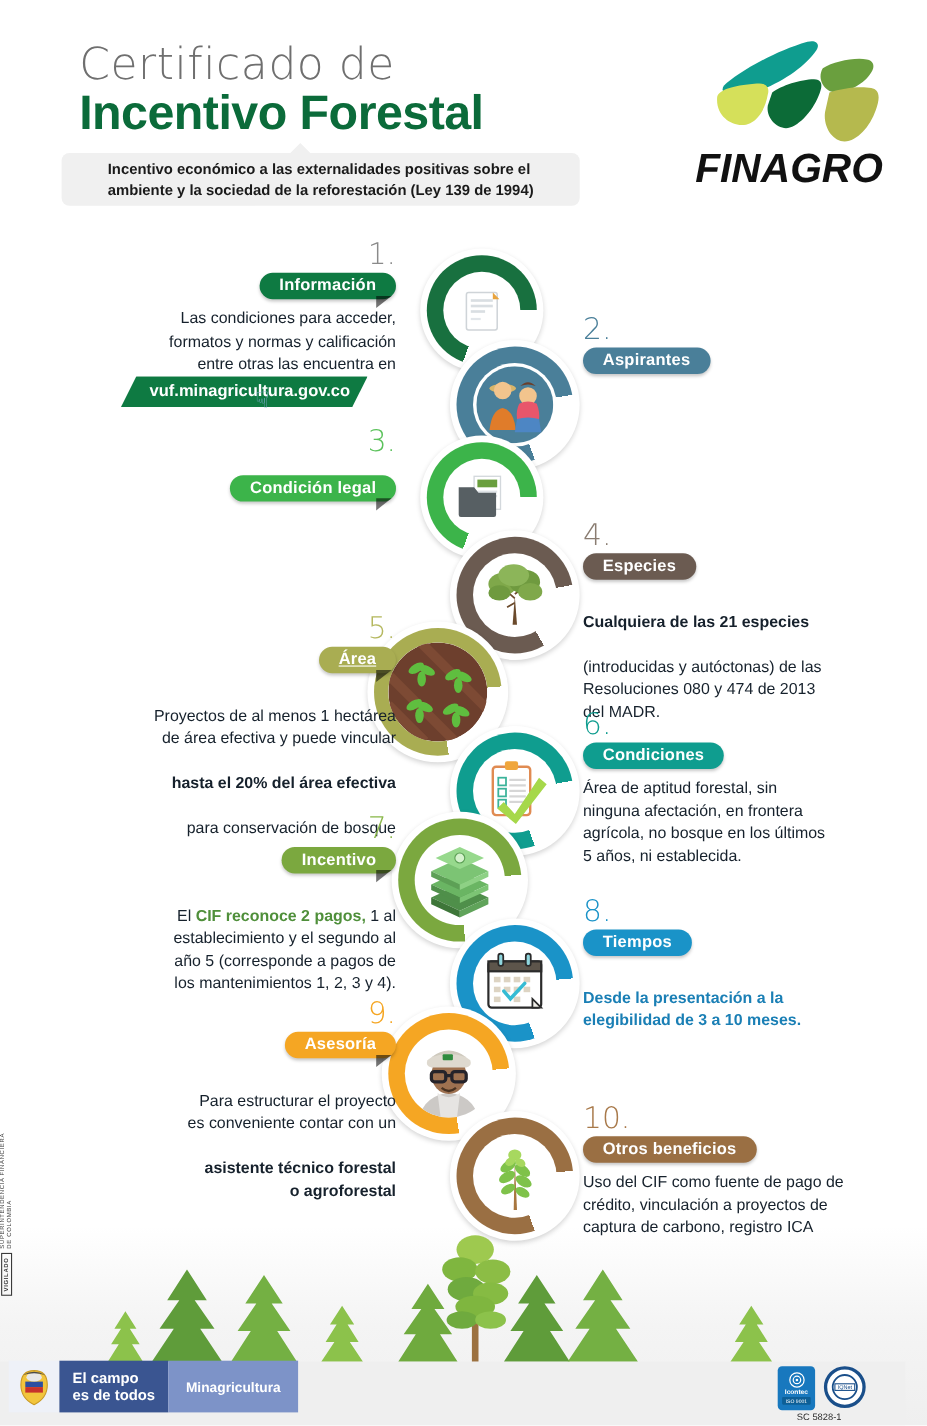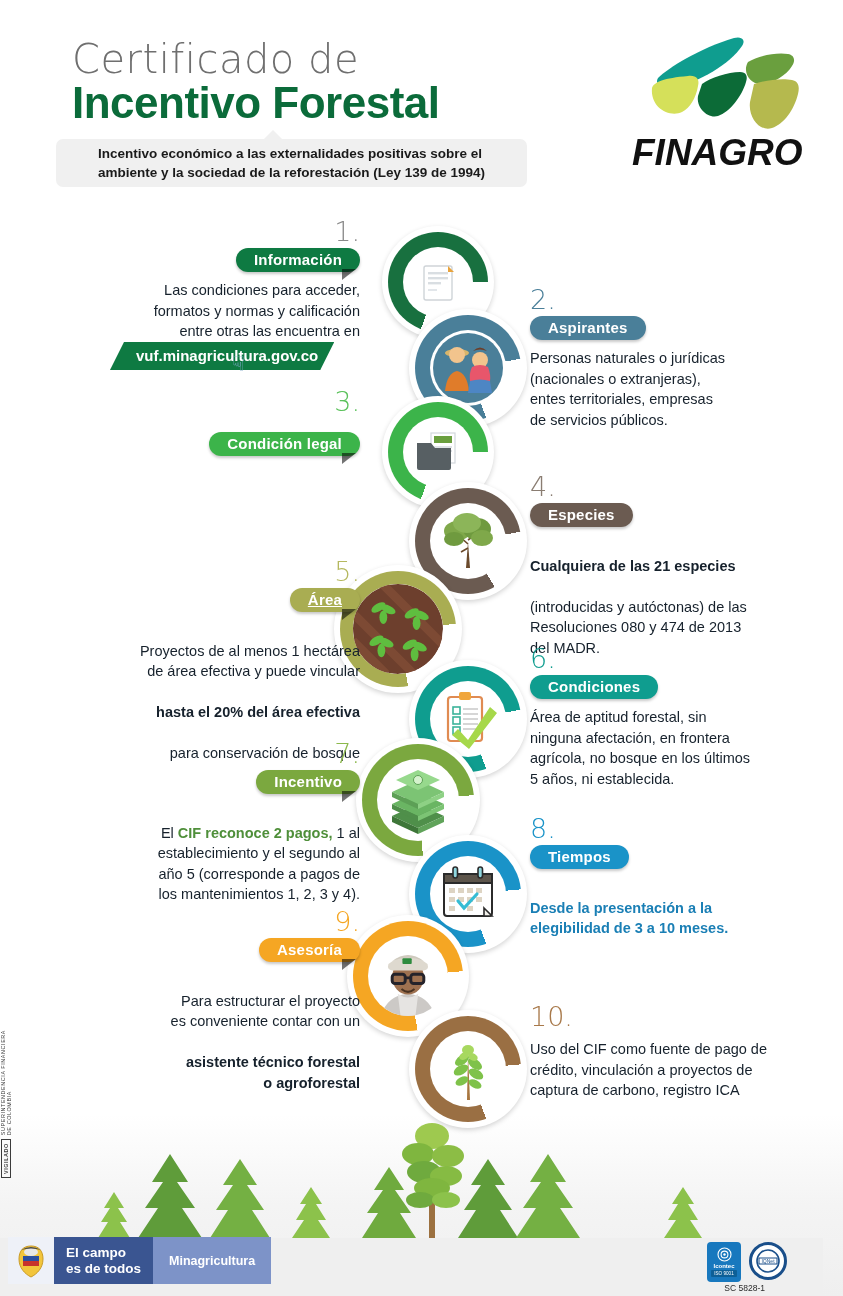--- a/index.html
+++ b/index.html
@@ -380,24 +380,20 @@
 entre otras las encuentra en</div>
   </div>
   <div class="url-banner" style="position:absolute; left:110px; top:337px;">vuf.minagricultura.gov.co</div>
   <div class="hand">☟</div>
 
   <div class="block lt" style="left:530px; top:286px; width:300px;">
     <div class="num" style="color:#4a7f99;">2.</div>
     <div style="margin-top:2px;">
       <span class="pill" style="background:#4a7f99;">Aspirantes</span>
     </div>
-    <div class="body" style="margin-top:8px;">Personas naturales o jurídicas
-(nacionales o extranjeras),
-entes territoriales, empresas
-de servicios públicos.</div>
   </div>
 
   <div class="block rt" style="left:45px; top:388px; width:315px;">
     <div class="num" style="color:#5cc25c;">3.</div>
     <div style="margin-top:16px;">
       <span class="pill left-tail" style="background:#3cb44a;">Condición legal</span>
     </div>
   </div>
 
   <div class="block lt" style="left:530px; top:473px; width:300px;">
@@ -469,20 +465,23 @@
     <div class="body" style="margin-top:8px;">
       <span>Para estructurar el proyecto
 es conveniente contar con un</span><br>
       <b>asistente técnico forestal
 o agroforestal</b>
     </div>
   </div>
 
   <div class="block lt" style="left:530px; top:1003px; width:312px;">
     <div class="num" style="color:#a8794a;">10.</div>
+    <div style="margin-top:2px;">
+      <span class="pill" style="background:#9a6f43;">Otros beneficios</span>
+    </div>
     <div class="body" style="margin-top:8px;">Uso del CIF como fuente de pago de
 crédito, vinculación a proyectos de
 captura de carbono, registro ICA</div>
   </div>
 
   <svg id="forest" viewBox="0 0 843 150" preserveAspectRatio="none">
     <g fill="#6faa3e">
       <path d="M120 150 l-22 0 l10-16 l-7 0 l9-14 l-6 0 l10-16 l10 16 l-6 0 l9 14 l-7 0 l10 16z" fill="#8cc24b"></path>
       <path d="M182 150 l-44 0 l20-30 l-13 0 l18-26 l-11 0 l18-28 l18 28 l-11 0 l18 26 l-13 0 l20 30z" fill="#5f9c3a"></path>
       <path d="M250 150 l-40 0 l18-28 l-12 0 l17-25 l-10 0 l17-26 l17 26 l-10 0 l17 25 l-12 0 l18 28z" fill="#74b043"></path>

